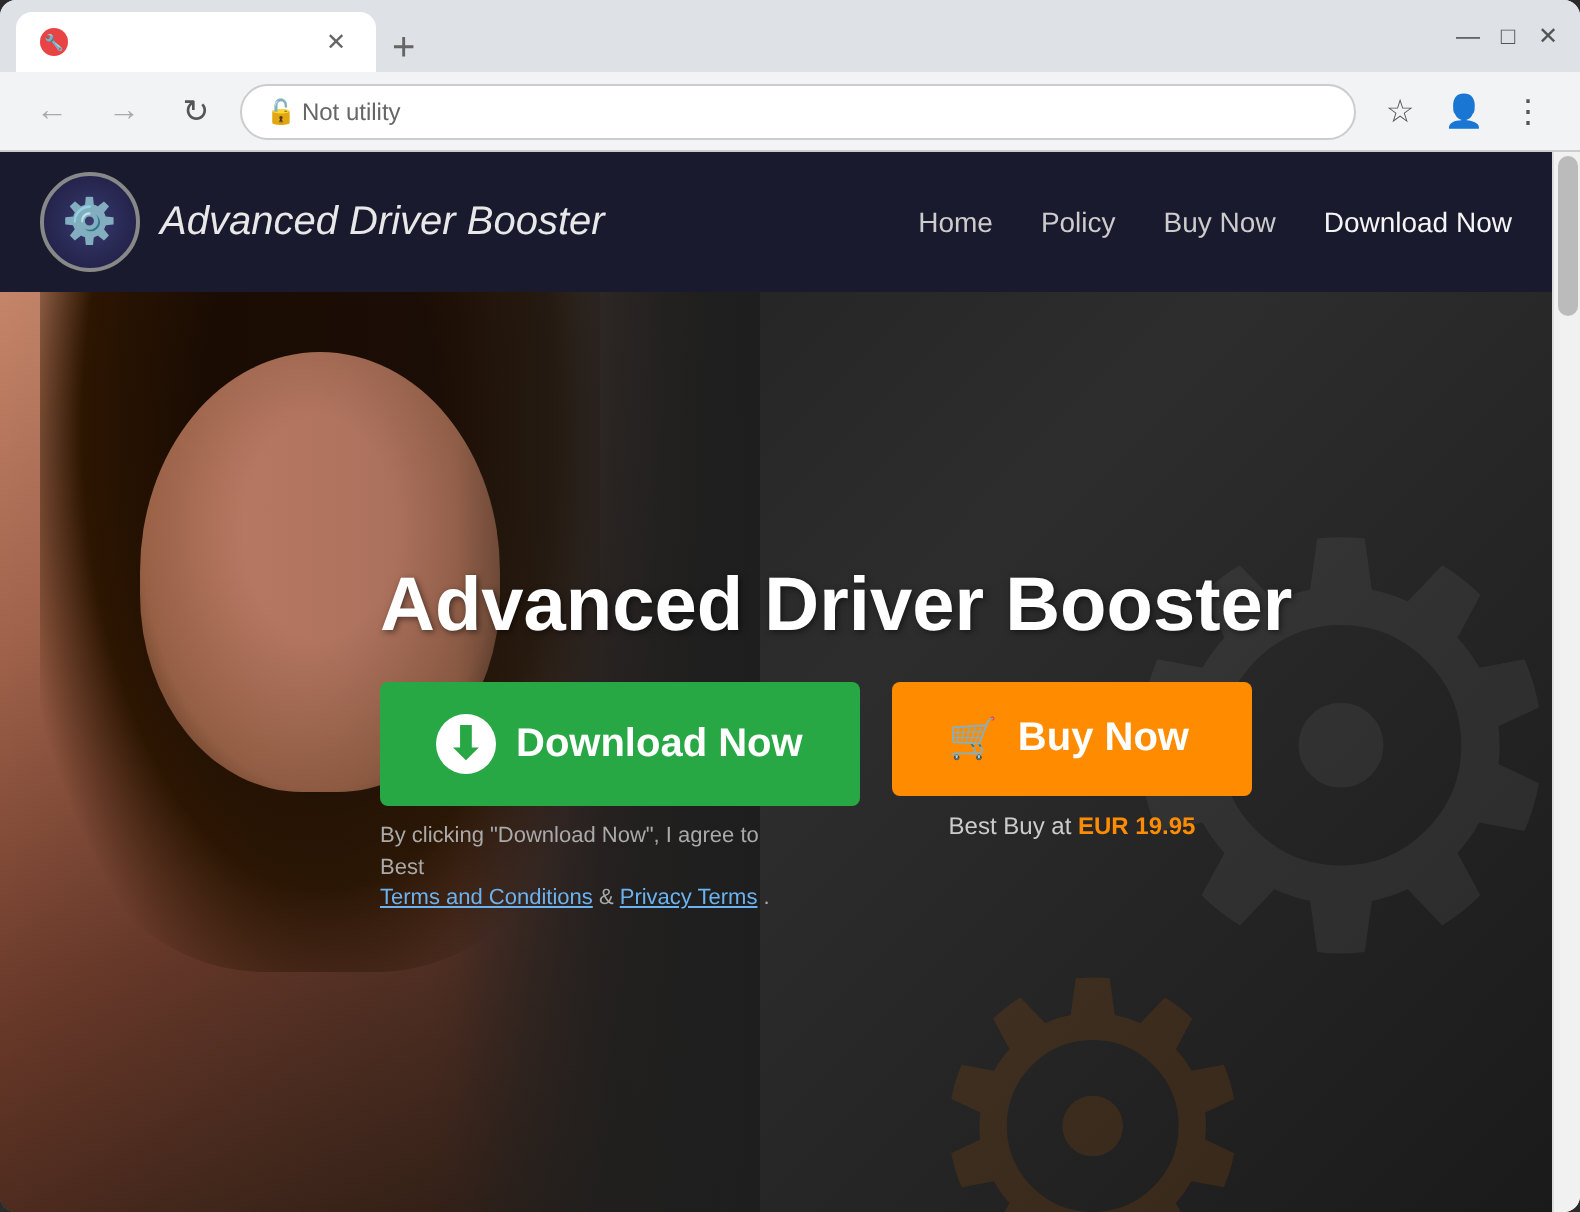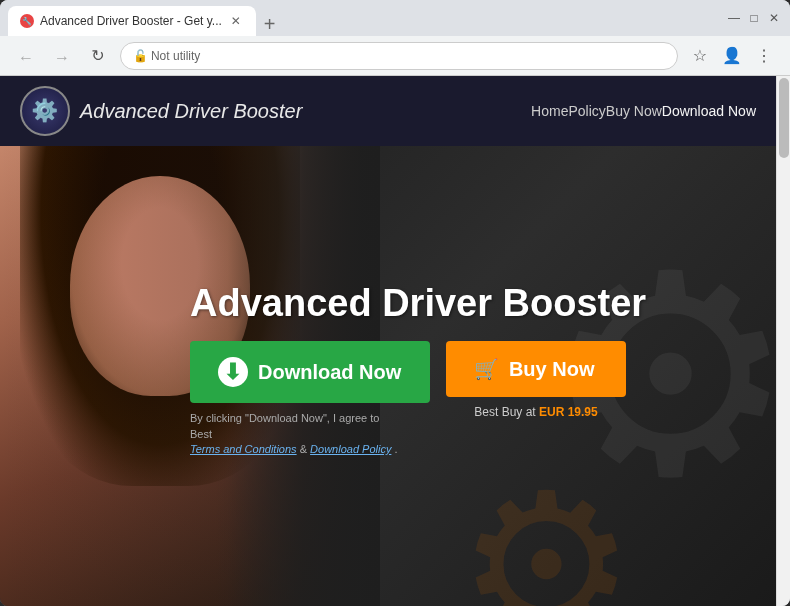--- a/index.html
+++ b/index.html
@@ -186,20 +186,21 @@
     }
     .site-title {
       color: #e8e8e8;
       font-size: 20px;
       font-style: italic;
       font-weight: normal;
     }
     .site-nav-links {
       margin-left: auto;
       display: flex;
+      gap: 24px;
       align-items: center;
     }
     .nav-link {
       color: #ccc;
       text-decoration: none;
       font-size: 14px;
       cursor: pointer;
     }
     .nav-link-download {
       color: #f5f5f5;
@@ -384,21 +385,20 @@
     .disclaimer {
       font-size: 11px;
       color: #aaa;
       max-width: 240px;
       line-height: 1.4;
     }
     .disclaimer a {
       color: #6ab3f0;
       text-decoration: underline;
       cursor: pointer;
-      font-style: italic;
     }
 
     .buy-info {
       font-size: 12px;
       color: #ccc;
       margin-top: 8px;
     }
     .buy-info .price {
       color: #ff8c00;
       font-weight: bold;
@@ -409,21 +409,20 @@
   </style>
 </head>
 <body>
 
 <div class="browser-frame">
 
   <div class="title-bar">
     <div class="tab-area">
       <div class="tab">
         <div class="tab-favicon">🔧</div>
-        <span>Advanced Driver Booster - Get y...</span>
         <span class="tab-close">✕</span>
       </div>
       <button class="new-tab-btn">+</button>
     </div>
     <div class="window-controls">
       <button class="win-btn">—</button>
       <button class="win-btn">□</button>
       <button class="win-btn">✕</button>
     </div>
   </div>
@@ -484,21 +483,21 @@
                 <span class="download-icon">⬇</span>
                 <span>Download Now</span>
               </button>
               <div class="disclaimer" style="margin-top:8px;">
                 <span>By clicking "Download Now", I agree to</span>
                 <br>
                 <span>Best</span>
                 <br>
                 <a>Terms and Conditions</a>
                 <span> &amp; </span>
-                <a>Download Policy</a>
+                <a>Privacy Terms</a>
                 <span>.</span>
               </div>
             </div>
 
             <div class="cta-group-right">
               <button class="btn-buynow">
                 <span class="cart-icon">🛒</span>
                 <span>Buy Now</span>
               </button>
               <div class="buy-info" style="margin-top:8px; text-align:center;">

